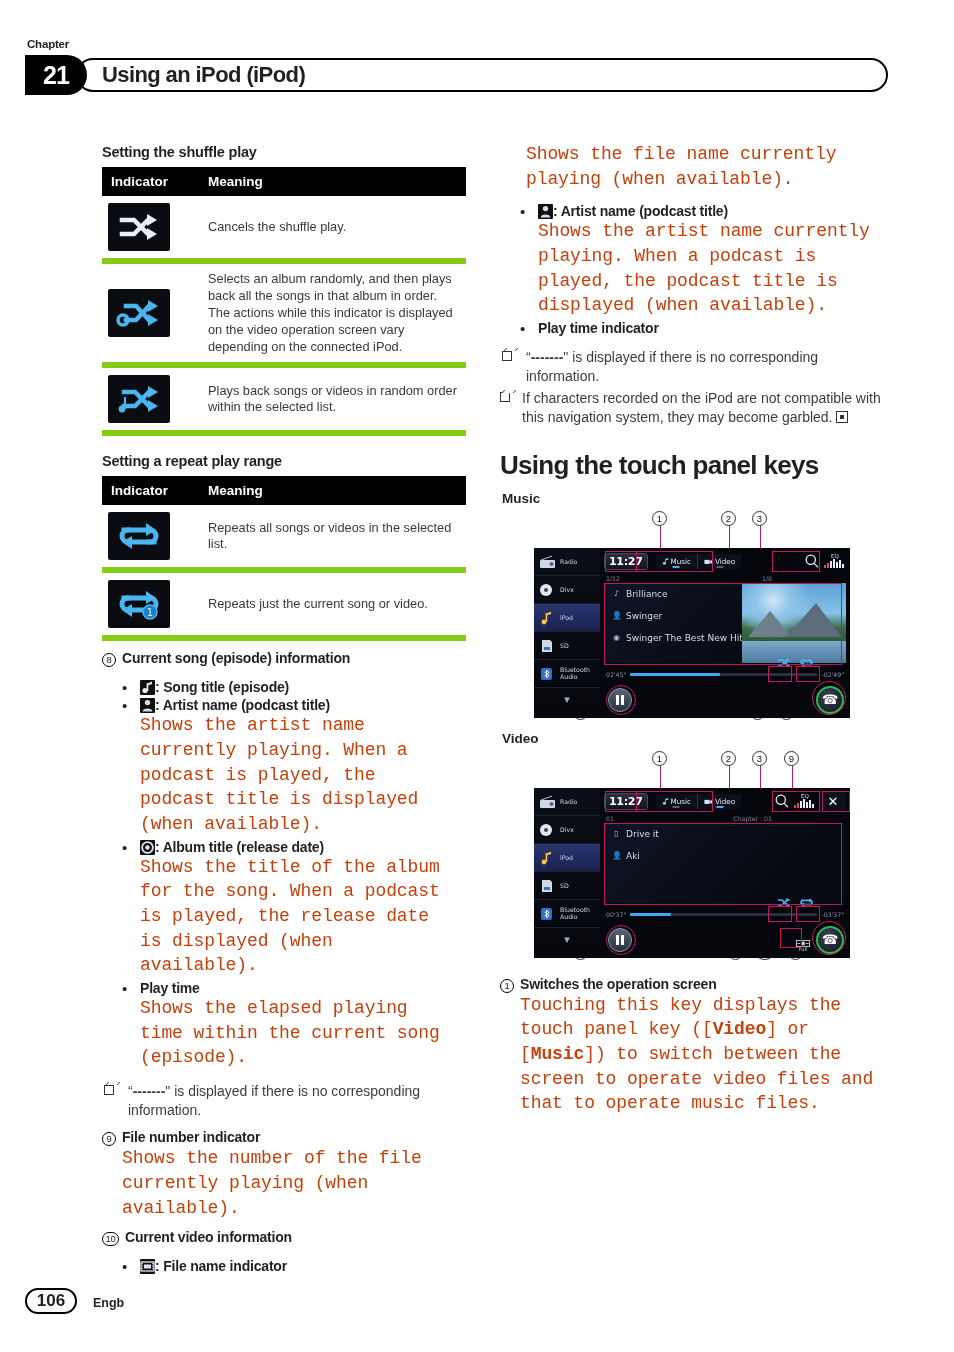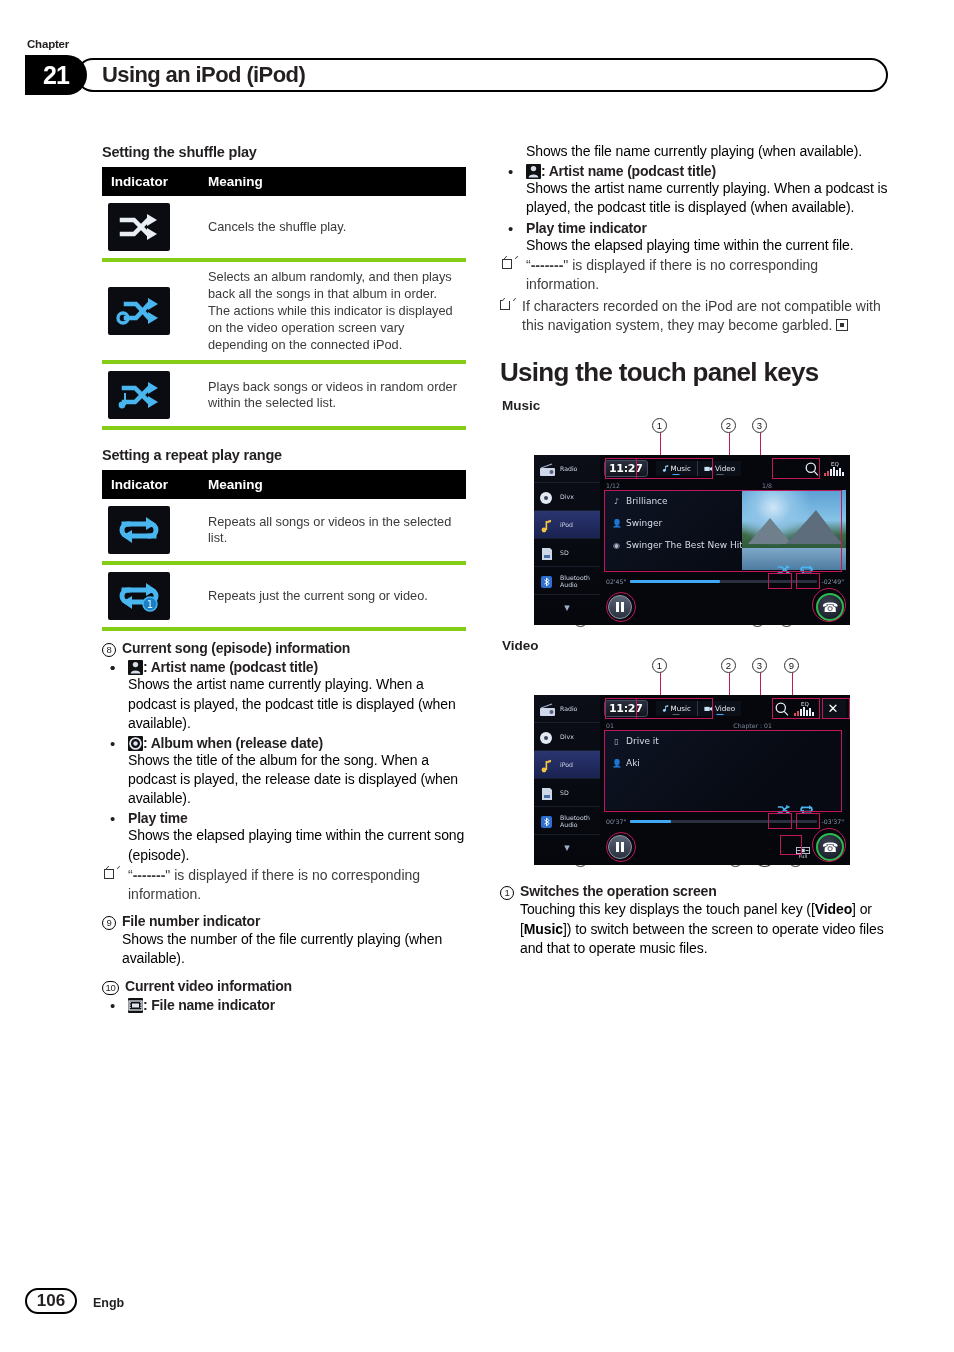--- a/index.html
+++ b/index.html
@@ -48,21 +48,21 @@
 
   
   .ind-table{ width:100%; border-collapse:collapse; margin-bottom:4px; }
   .ind-table thead th{
     background:#000; color:#fff; text-align:left;
     font-size:13.5px; font-weight:bold;
     padding:7px 0 7px 9px;
   }
   .ind-table thead th.th-mean{ padding-left:14px; }
   .ind-table td{
-    border-bottom:4px solid #84cc16;
+    border-bottom:6px solid #84cc16;
     vertical-align:middle;
     padding:7px 0;
     font-size:12.8px; line-height:1.32; color:#3a3a3a;
   }
   .ind-table td.ic{ width:92px; padding-left:6px; }
   .ind-table td.mn{ padding-left:14px; padding-right:4px; }
   .ind-table tbody tr:first-child td{ border-top:none; }
 
   
   .tile{
@@ -77,30 +77,30 @@
   .numhead{
     font-size:14px; font-weight:bold; letter-spacing:-0.2px;
     display:flex; align-items:flex-start; gap:6px;
   }
   .numcircle{
     display:inline-block; width:14px; min-width:14px; height:14px;
     border:1.2px solid #000; border-radius:50%;
     font-size:9.5px; line-height:12px; text-align:center;
     font-weight:normal; margin-top:3px;
   }
-  .bullets{ margin:0; padding:0; list-style:none; }
+  .bullets{ margin:12px; padding:0; list-style:none; }
   .bullets > li{
     position:relative; padding-left:26px; margin-top:2px;
   }
   .bullets > li::before{
     content:"\2022"; position:absolute; left:8px; top:-1px;
     font-size:15px; line-height:1.35;
   }
   .b-title{ font-size:14px; font-weight:bold; letter-spacing:-0.2px; }
-  .para{ font-size:14px; line-height:1.37; color:#000000; letter-spacing:-0.1px; }
+  .para{ font-size:18px; line-height:1.37; color:#c2410c; letter-spacing:-0.1px;font-family:Liberation Mono, monospace; }
   .para-ind{ padding-left:26px; }
   .note{
     position:relative; padding-left:26px; font-size:14px;
     line-height:1.37; color:#3d3d3d; margin-top:1px;
   }
   .note.flush{ padding-left:22px; }
   .note .nbox{
     position:absolute; left:2px; top:3px;
     width:10px; height:10px; border:1.5px solid #333;
   }
@@ -419,20 +419,31 @@
     </tbody>
   </table>
 
   <div class="numitem">
     <div class="numhead">
       <span class="numcircle">8</span>
       <span>Current song (episode) information</span>
     </div>
     <ul class="bullets">
       <li>
+        <div class="b-title">
+          <span class="mini">
+            <svg width="15" height="15" viewBox="0 0 15 15">
+                <g fill="#e6ecf5">
+                  <circle cx="5" cy="10.5" r="2.6"></circle>
+                  <rect x="6.6" y="3" width="1.7" height="8"></rect>
+                  <path d="M8.3 3 L12 1.6 L12 4 L8.3 5.4 Z"></path>
+                </g>
+              </svg>
+          </span><span>: Song title (episode)</span>
+        </div>
       </li>
       <li>
         <div class="b-title">
           <span class="mini">
             <svg width="15" height="15" viewBox="0 0 15 15">
                 <g fill="#d6deeb">
                   <circle cx="7.5" cy="4.6" r="2.7"></circle>
                   <path d="M2.6 13.5 C2.6 9.6 12.4 9.6 12.4 13.5 Z"></path>
                 </g>
               </svg>
@@ -440,21 +451,21 @@
         </div>
         <div class="para">Shows the artist name currently playing. When a podcast is played, the podcast title is displayed (when available).</div>
       </li>
       <li>
         <div class="b-title">
           <span class="mini">
             <svg width="15" height="15" viewBox="0 0 15 15">
                 <circle cx="7.5" cy="7.5" r="5.4" fill="none" stroke="#dfe6f2" stroke-width="1.8"></circle>
                 <circle cx="7.5" cy="7.5" r="2.2" fill="#dfe6f2"></circle>
               </svg>
-          </span><span>: Album when (release date)</span>
+          </span><span>: Album title (release date)</span>
         </div>
         <div class="para">Shows the title of the album for the song. When a podcast is played, the release date is displayed (when available).</div>
       </li>
       <li>
         <div class="b-title">Play time</div>
         <div class="para">Shows the elapsed playing time within the current song (episode).</div>
       </li>
     </ul>
     <div class="note">
       <span class="nbox"></span>
@@ -511,21 +522,20 @@
                 <circle cx="7.5" cy="4.6" r="2.7"></circle>
                 <path d="M2.6 13.5 C2.6 9.6 12.4 9.6 12.4 13.5 Z"></path>
               </g>
             </svg>
         </span><span>: Artist name (podcast title)</span>
       </div>
       <div class="para">Shows the artist name currently playing. When a podcast is played, the podcast title is displayed (when available).</div>
     </li>
     <li>
       <div class="b-title">Play time indicator</div>
-      <div class="para">Shows the elapsed playing time within the current file.</div>
     </li>
   </ul>
 
   <div class="note">
     <span class="nbox"></span>
     <span>“<span class="dashes">-------</span><span>" is displayed if there is no corresponding information.</span></span>
   </div>
 
   <div class="note flush" style="margin-top:3px">
     <span class="nbox" style="left:0"></span>

